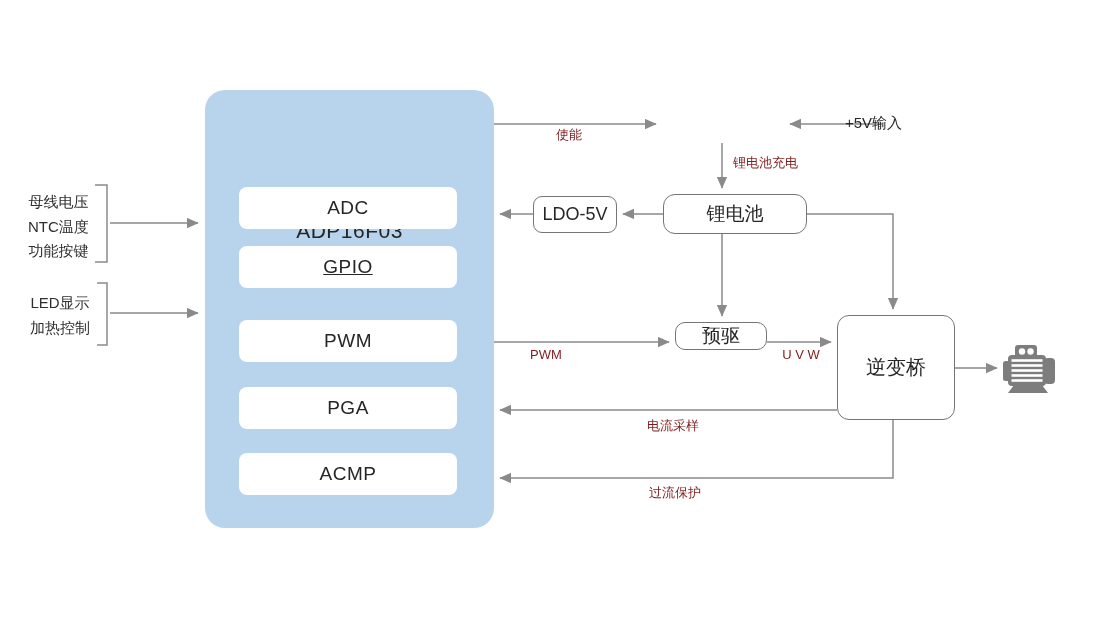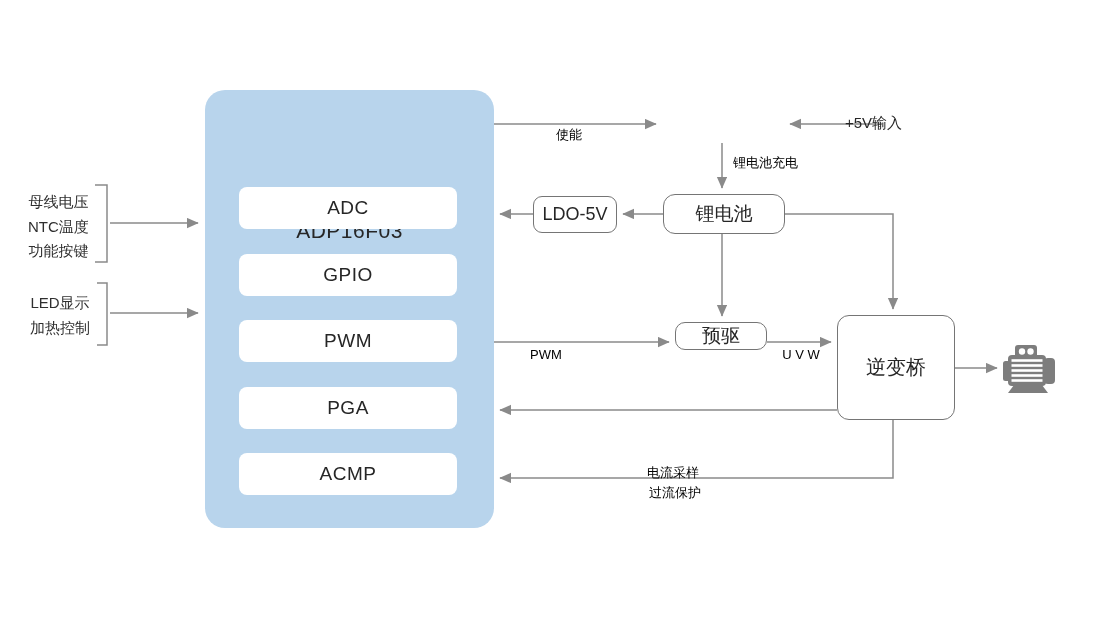--- a/index.html
+++ b/index.html
@@ -14,33 +14,33 @@
   }
   .chip-title{
     position:absolute;left:0;top:129px;width:100%;text-align:center;
     font-size:21px;letter-spacing:.5px;
   }
   .module{
     position:absolute;left:34px;width:218px;height:42px;background:#ffffff;
     border-radius:8px;display:flex;align-items:center;justify-content:center;
     font-size:19px;letter-spacing:.5px;
   }
-  .m0{top:97px;} .m1{top:164px;} .m2{top:230px;} .m3{top:297px;} .m4{top:363px;}
+  .m0{top:97px;} .m1{top:156px;text-decoration:underline;} .m2{top:230px;} .m3{top:297px;} .m4{top:363px;}
   .node{
     position:absolute;background:#ffffff;border:1.5px solid #757575;
     display:flex;align-items:center;justify-content:center;box-sizing:border-box;
     font-size:19px;
   }
   .node-charger{left:663px;top:102px;width:120px;height:41px;border-radius:12px;}
   .node-ldo{left:533px;top:196px;width:84px;height:37px;border-radius:9px;font-size:18px;}
-  .node-battery{left:663px;top:194px;width:122px;height:40px;border-radius:12px;}
+  .node-battery{left:663px;top:194px;width:144px;height:40px;border-radius:12px;}
   .node-predriver{left:675px;top:322px;width:92px;height:28px;border-radius:10px;}
   .node-inverter{left:837px;top:315px;width:118px;height:105px;border-radius:12px;font-size:20px;}
   .wlabel{
-    position:absolute;font-size:13px;color:#000000;white-space:nowrap;
+    position:absolute;font-size:13px;color:#7f1d1d;white-space:nowrap;
     transform:translate(-50%,-50%);
   }
   .wlabel-left{transform:translate(0,-50%);}
   .v5label{font-size:15px;color:#262626;}
   .input-group{position:absolute;font-size:15px;color:#2f2f2f;}
   .input-group span{display:block;line-height:24.5px;text-align:center;}
   .group1{left:28px;top:190px;}
   .group2{left:30px;top:291px;}
   .motor{position:absolute;left:1002px;top:342px;width:54px;height:54px;}
 </style>
@@ -87,21 +87,21 @@
   <div class="node node-ldo">LDO-5V</div>
   <div class="node node-battery">锂电池</div>
   <div class="node node-predriver">预驱</div>
   <div class="node node-inverter">逆变桥</div>
 
   <div class="wlabel" style="left:569px;top:135px;">使能</div>
   <div class="wlabel wlabel-left v5label" style="left:845px;top:123px;">+5V输入</div>
   <div class="wlabel wlabel-left" style="left:733px;top:163px;">锂电池充电</div>
   <div class="wlabel" style="left:546px;top:354px;">PWM</div>
   <div class="wlabel" style="left:801px;top:354px;">U V W</div>
-  <div class="wlabel" style="left:673px;top:426px;margin-top:47px;">电流采样</div>
+  <div class="wlabel" style="left:673px;top:426px;">电流采样</div>
   <div class="wlabel" style="left:675px;top:493px;">过流保护</div>
 
   <div class="input-group group1">
     <span>母线电压</span>
     <span>NTC温度</span>
     <span>功能按键</span>
   </div>
   <div class="input-group group2">
     <span>LED显示</span>
     <span>加热控制</span>

